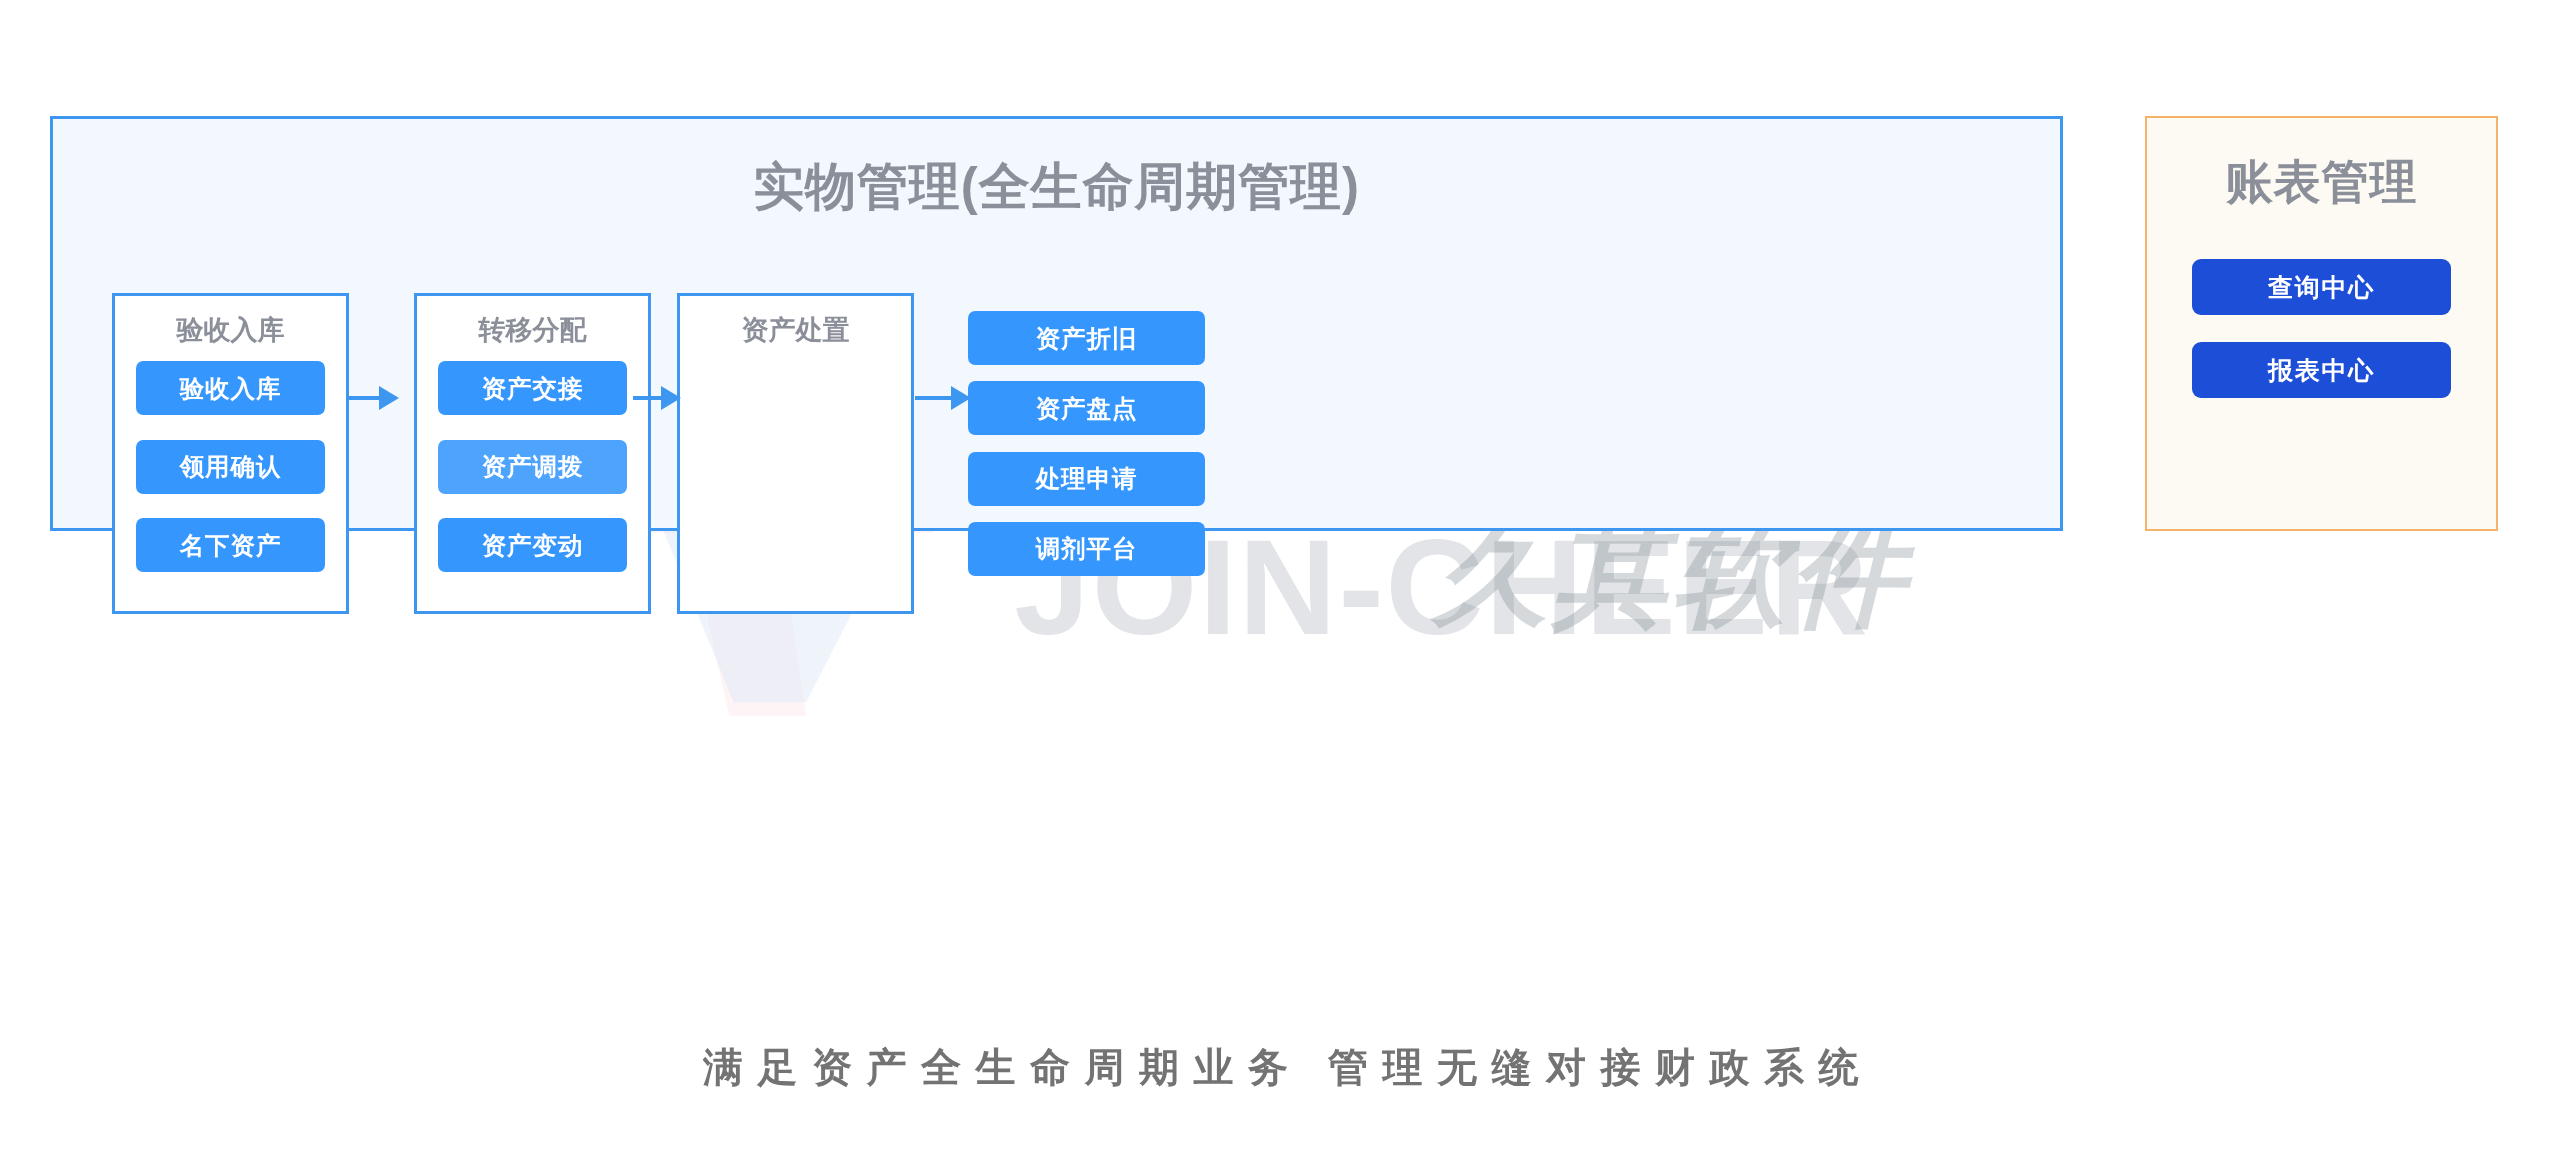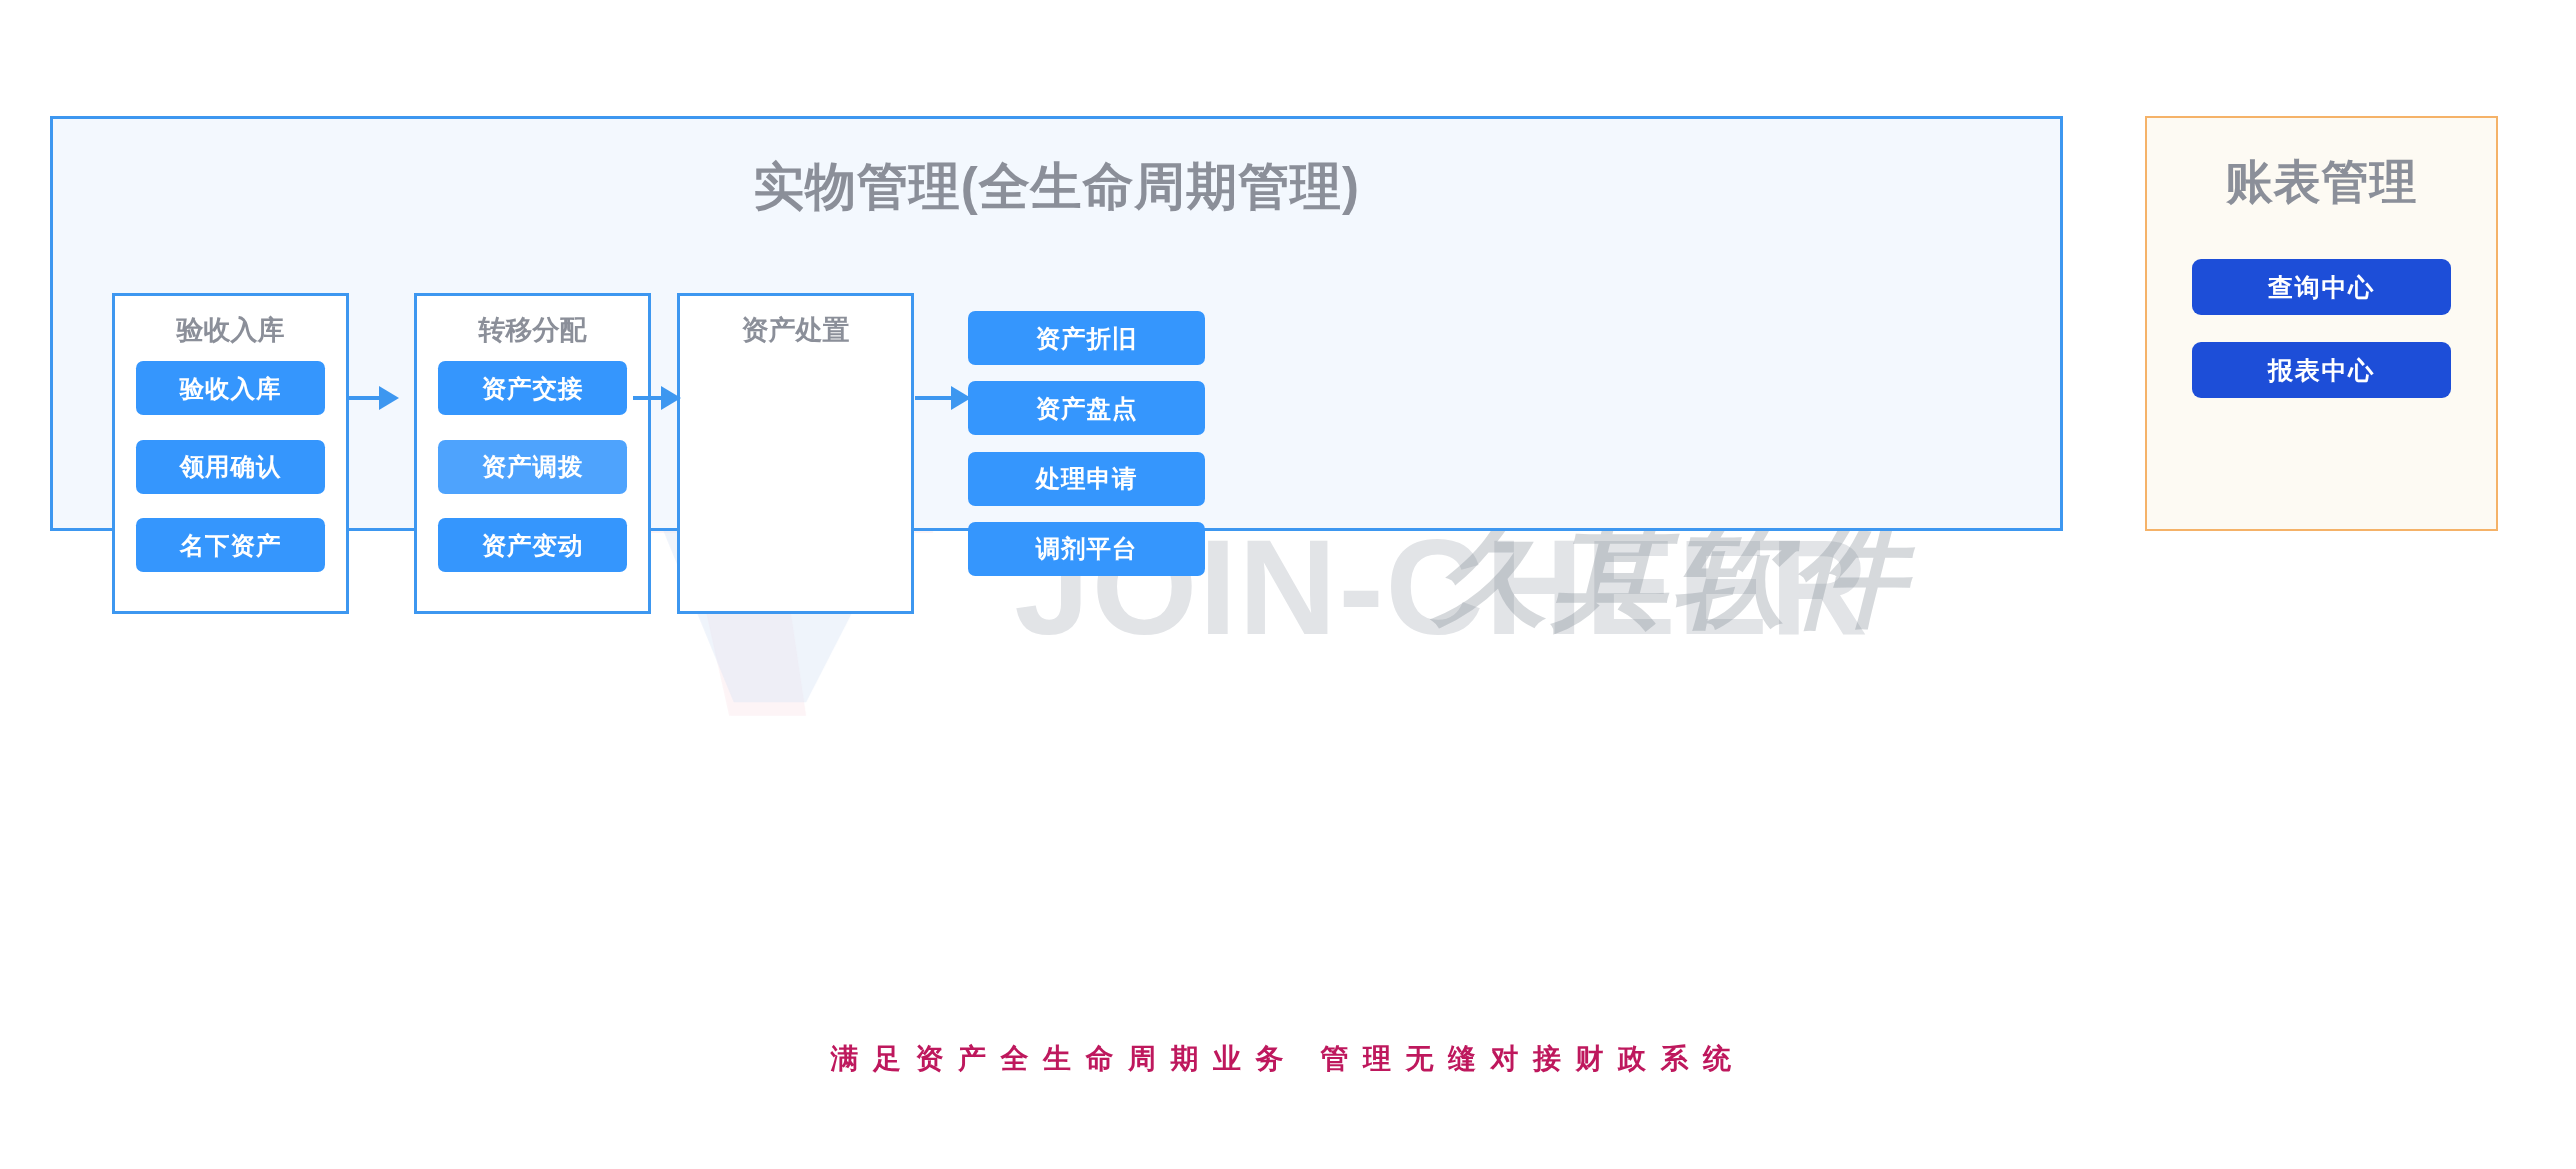--- a/index.html
+++ b/index.html
@@ -199,23 +199,23 @@
     user-select: none;
   }
 
   
   .caption {
     position: absolute;
     left: 0;
     top: 1040px;
     width: 2576px;
     text-align: center;
-    font-size: 28px;
-    font-weight: 700;
-    color: #be185d;
+    font-size: 40px;
+    font-weight: 700;
+    color: #737373;
     letter-spacing: 14.5px;
     white-space: nowrap;
   }
 </style>
 </head>
 <body>
 
 <div class="canvas">
 
   <div class="watermark">

